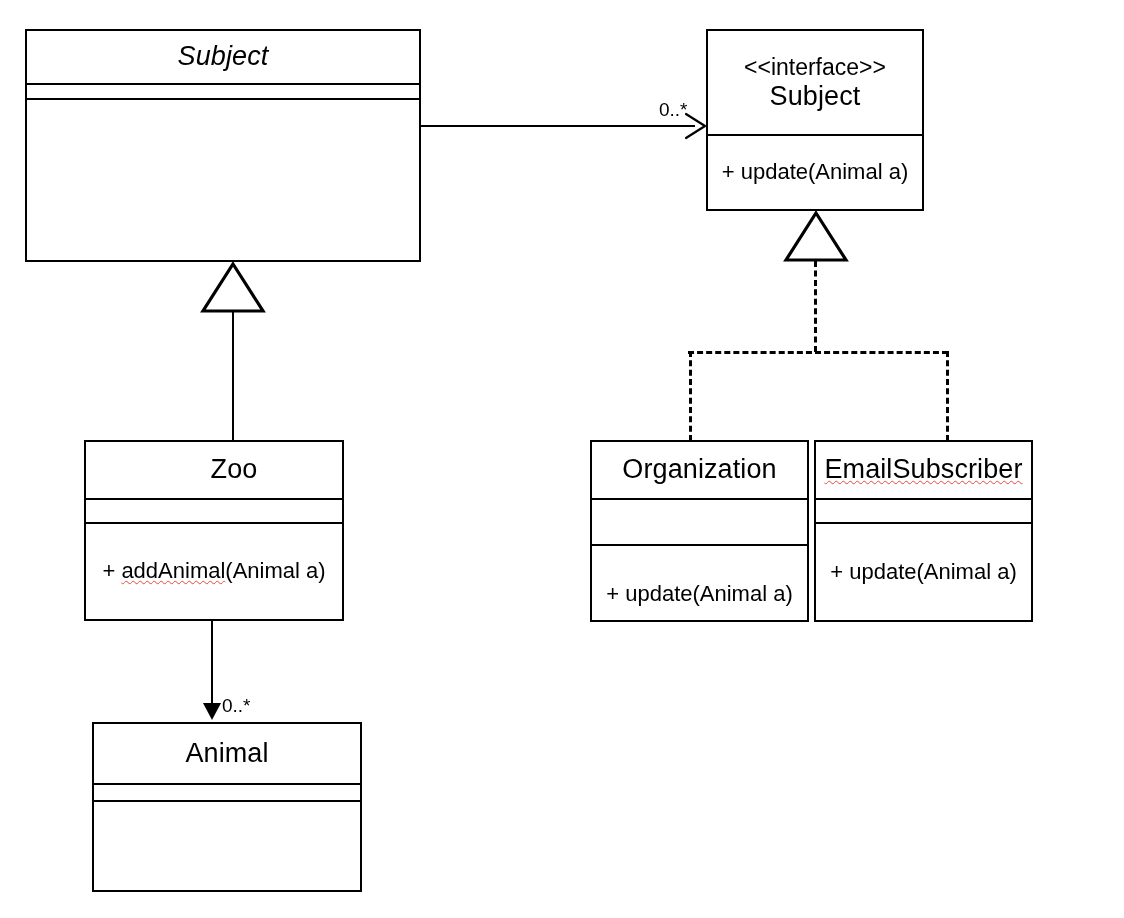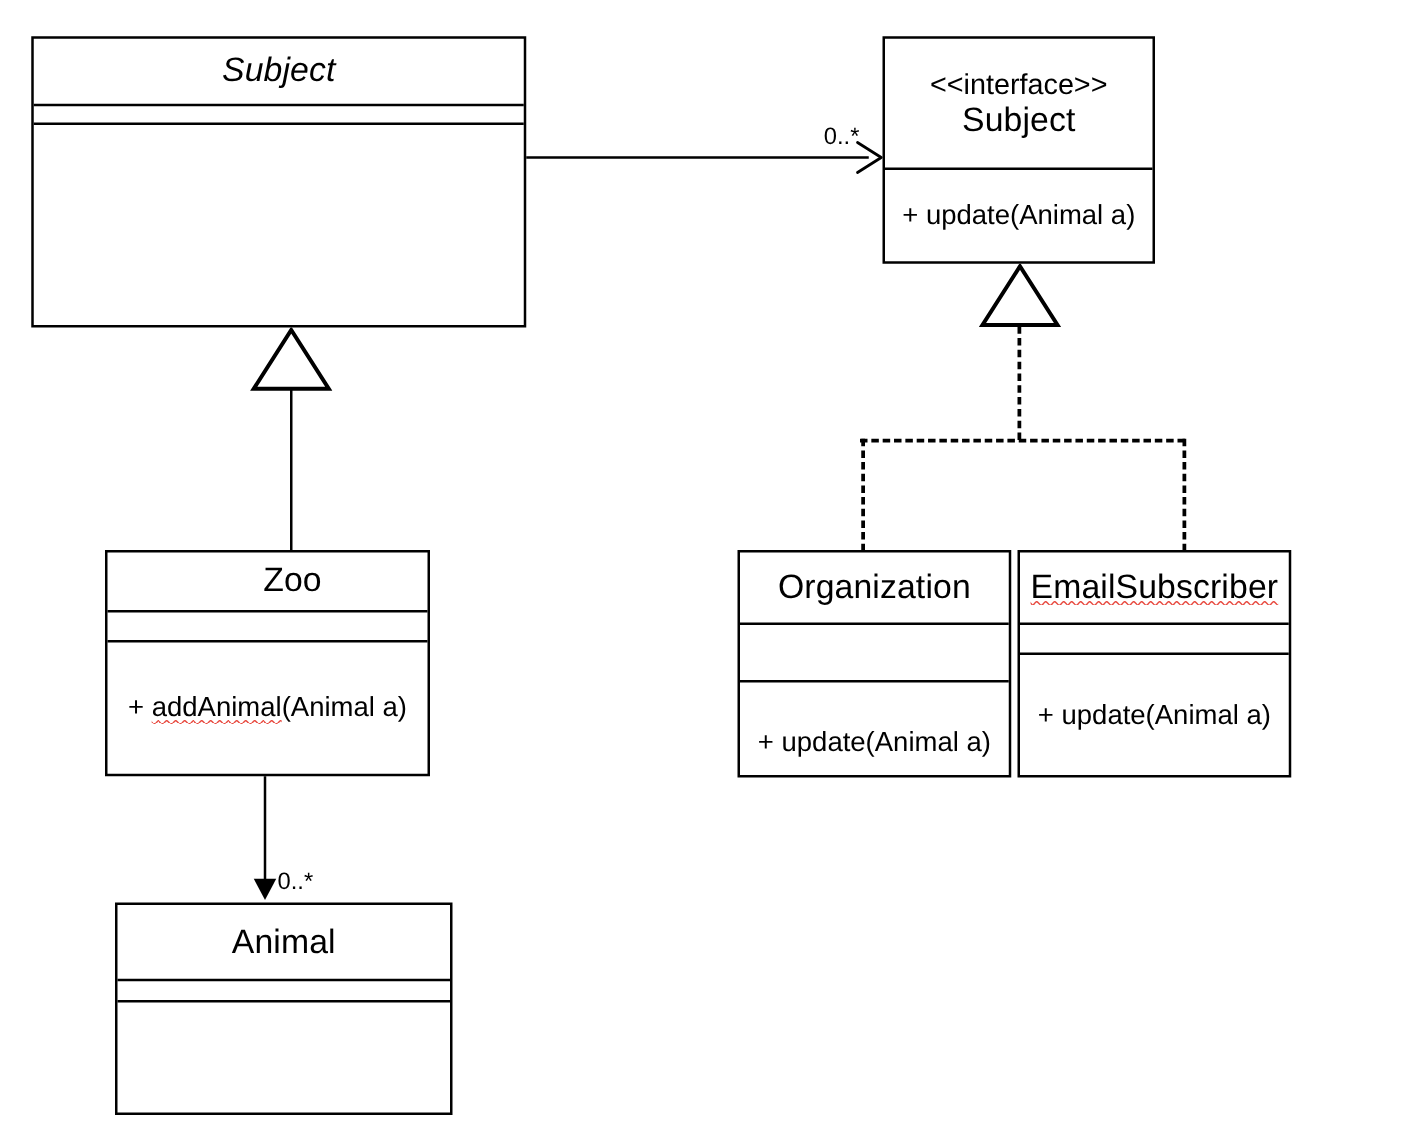--- a/index.html
+++ b/index.html
@@ -143,21 +143,21 @@
     <div class="compartment name-c" style="height:105px;">
       <div class="stereotype">&lt;&lt;interface&gt;&gt;</div>
       <div class="class-name">Subject</div>
     </div>
     <div class="compartment ops-c" style="flex:1;">
       <div class="op">+ update(Animal a)</div>
     </div>
   </div>
 
   <div class="uml-class" style="left:84px; top:440px; width:260px; height:181px;">
-    <div class="compartment name-c" style="height:48px;padding-left:40px;">
+    <div class="compartment name-c" style="height:58px;padding-left:40px;">
       <div class="class-name">Zoo</div>
     </div>
     <div class="compartment attr-c" style="height:24px;"></div>
     <div class="compartment ops-c" style="flex:1;">
       <div class="op">
         <span>+&nbsp;</span><span class="misspelled">addAnimal</span><span>(Animal a)</span>
       </div>
     </div>
   </div>
 

